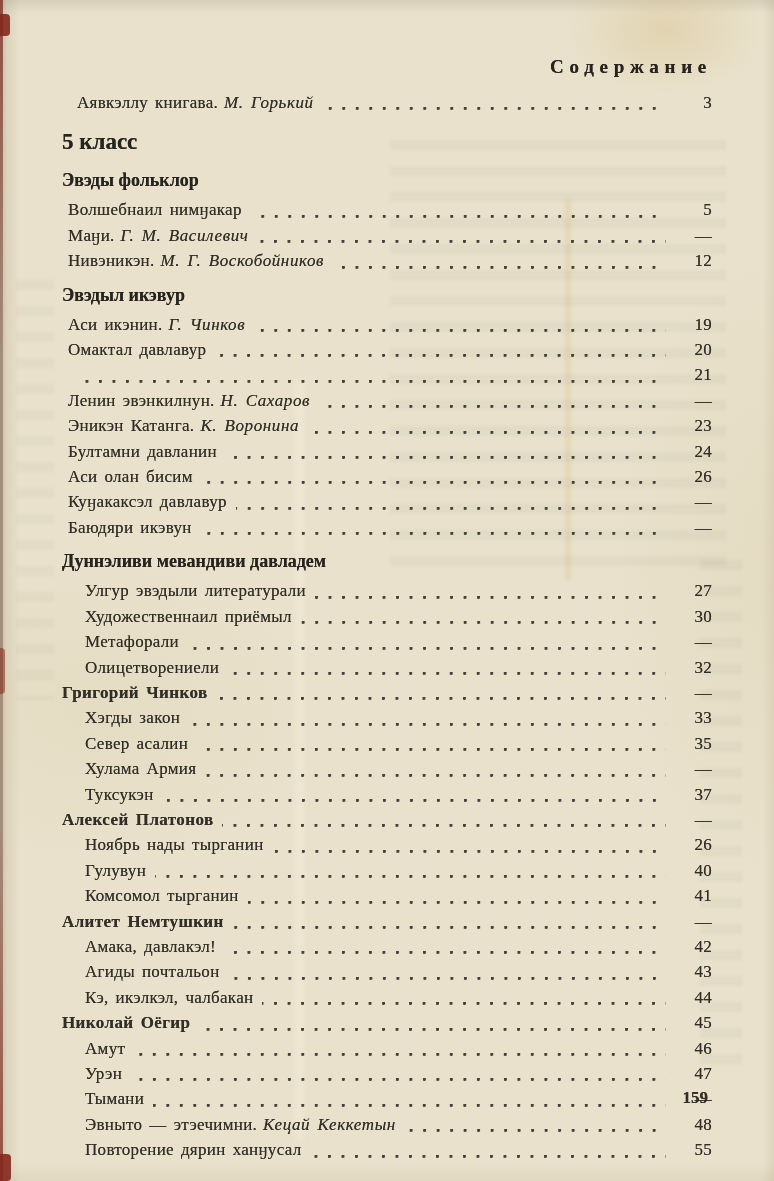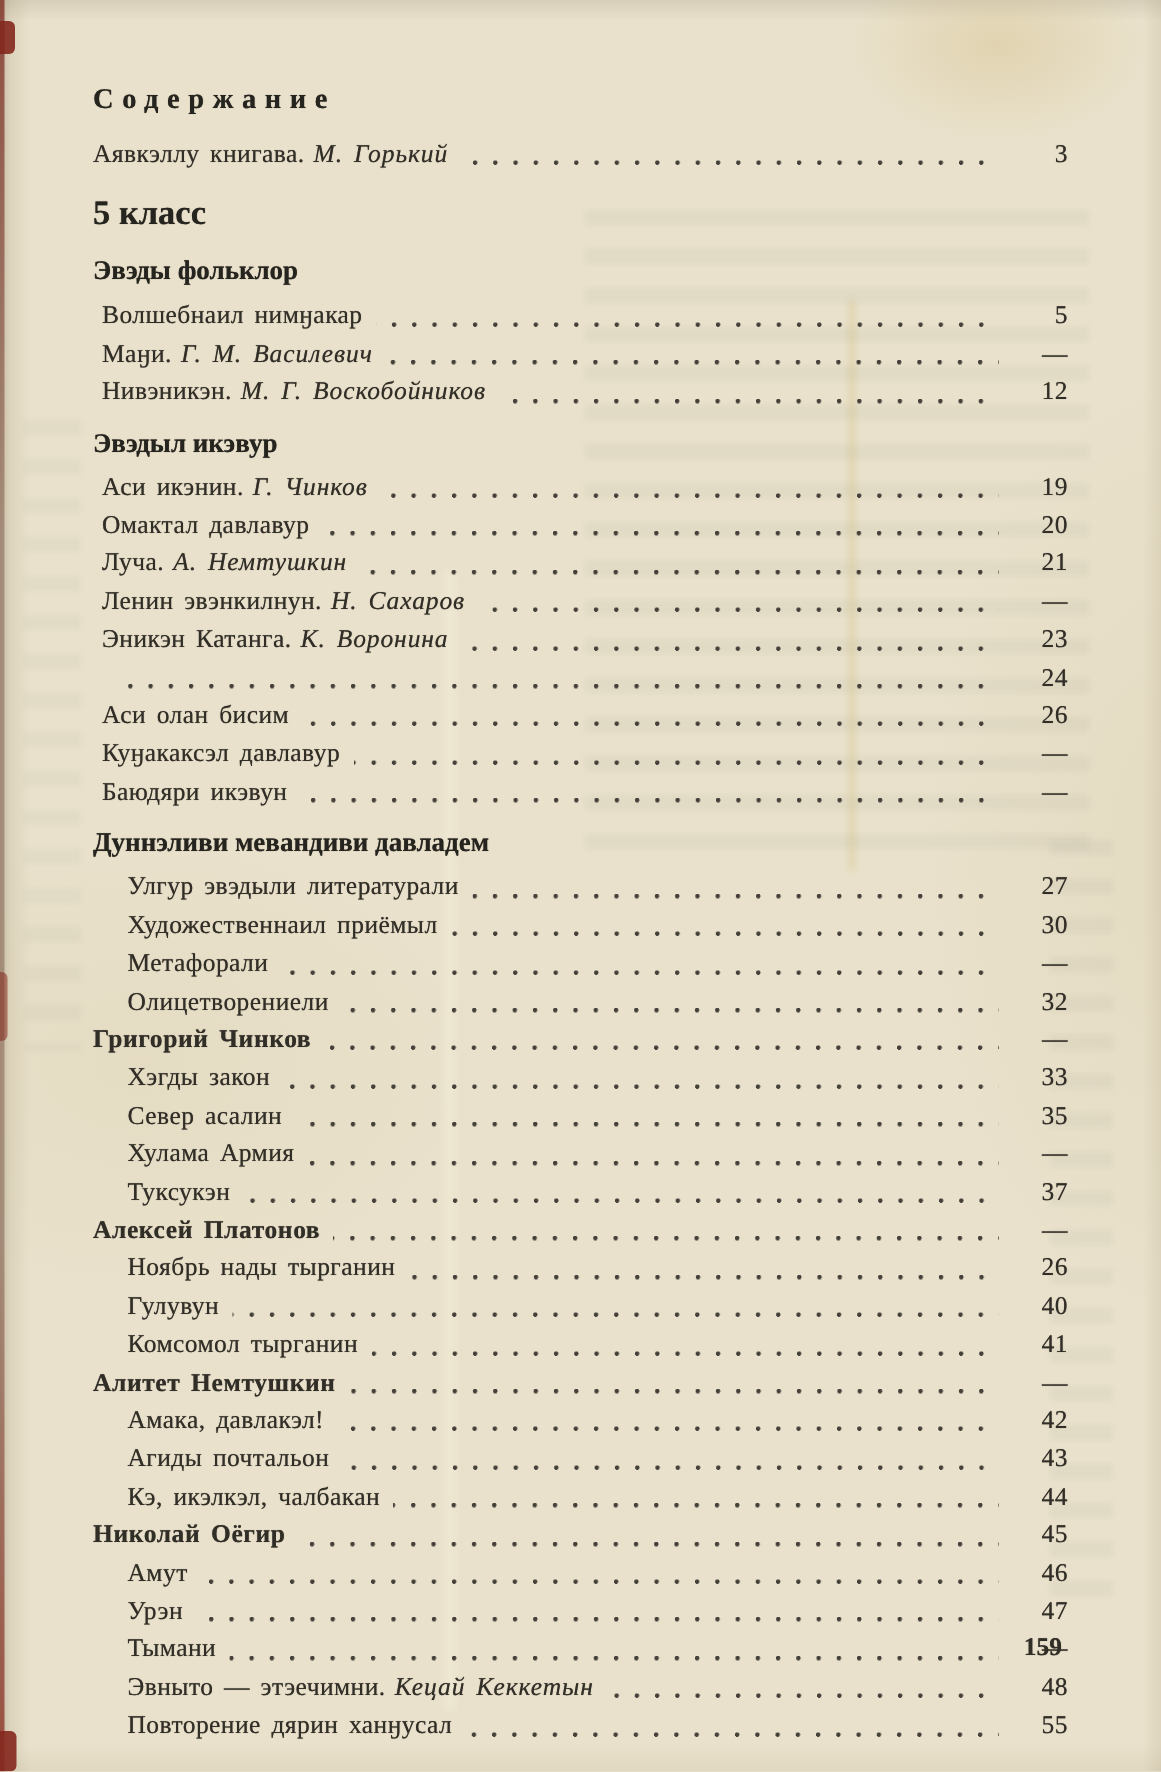--- a/index.html
+++ b/index.html
@@ -37,34 +37,34 @@
   .ghost-c{left:16px;width:38px;top:280px;height:420px;
     background:repeating-linear-gradient(180deg, rgba(85,105,90,.045) 0 10px, rgba(85,105,90,0) 10px 26px);}
   .crease{position:absolute;left:296px;top:380px;width:7px;height:760px;
     background:rgba(244,238,218,.55);filter:blur(3px);}
   .streak{position:absolute;left:566px;top:200px;width:4px;height:380px;
     background:rgba(208,186,120,.35);filter:blur(2px);}
 
   .content{position:absolute;left:62px;top:0;width:650px;}
 
   .doc-title{
-    margin-top:52px;text-align:left;font-weight:bold;
+    margin-top:52px;text-align:right;font-weight:bold;
     font-size:19px;letter-spacing:.30em;line-height:30px;color:#26241f;
     text-shadow:0 0 .5px rgba(38,36,31,.8);
   }
   .sec{ text-align:left;font-weight:bold;color:#26241f;
     text-shadow:0 0 .5px rgba(38,36,31,.8);}
   .sec-l1{font-size:23px;line-height:34px;margin-top:12px;}
   .sec-l2{font-size:18px;line-height:26px;margin-top:8px;margin-bottom:4px;}
   .sec-first{margin-top:10px;}
 
   .row{display:flex;align-items:baseline;line-height:25.4px;font-size:17px;
     letter-spacing:.3px;word-spacing:2.5px;
     text-shadow:0 0 .5px rgba(49,46,39,.75);}
-  .row:first-of-type{margin-top:8px;}
+  .row:first-of-type{margin-top:8px;margin-left:15px;}
   .indent-1{padding-left:6px;}
   .indent-2{padding-left:23px;}
   .row .t{white-space:nowrap;}
   .row.bold .t{font-weight:bold;letter-spacing:.4px;}
   .row .au{font-style:italic;margin-left:6px;letter-spacing:.6px;}
   .leader{
     flex:1 1 auto;align-self:flex-end;height:17px;margin:0 10px 0 9px;min-width:18px;
     background-image:radial-gradient(circle at 1.4px 1.4px, #45413a 1.35px, rgba(0,0,0,0) 1.7px);
     background-size:13.5px 3px;background-repeat:repeat-x;
     background-position:right 0 bottom 5px;
@@ -120,35 +120,35 @@
           <span class="t"><span>Аси икэнин.</span><em class="au">Г. Чинков</em></span>
           <span class="leader"></span>
           <span class="pg">19</span>
         </div>
         <div class="row indent-1">
           <span class="t"><span>Омактал давлавур</span></span>
           <span class="leader"></span>
           <span class="pg">20</span>
         </div>
         <div class="row indent-1">
-          <span class="t"><span>Луча.</span><em class="au">А. Немтушкин</em></span>
           <span class="leader"></span>
           <span class="pg">21</span>
         </div>
         <div class="row indent-1">
           <span class="t"><span>Ленин эвэнкилнун.</span><em class="au">Н. Сахаров</em></span>
           <span class="leader"></span>
           <span class="pg">—</span>
         </div>
         <div class="row indent-1">
           <span class="t"><span>Эникэн Катанга.</span><em class="au">К. Воронина</em></span>
           <span class="leader"></span>
           <span class="pg">23</span>
         </div>
         <div class="row indent-1">
+          <span class="t"><span>Бултамни давланин</span></span>
           <span class="leader"></span>
           <span class="pg">24</span>
         </div>
         <div class="row indent-1">
           <span class="t"><span>Аси олан бисим</span></span>
           <span class="leader"></span>
           <span class="pg">26</span>
         </div>
         <div class="row indent-1">
           <span class="t"><span>Куӈакаксэл давлавур</span></span>

